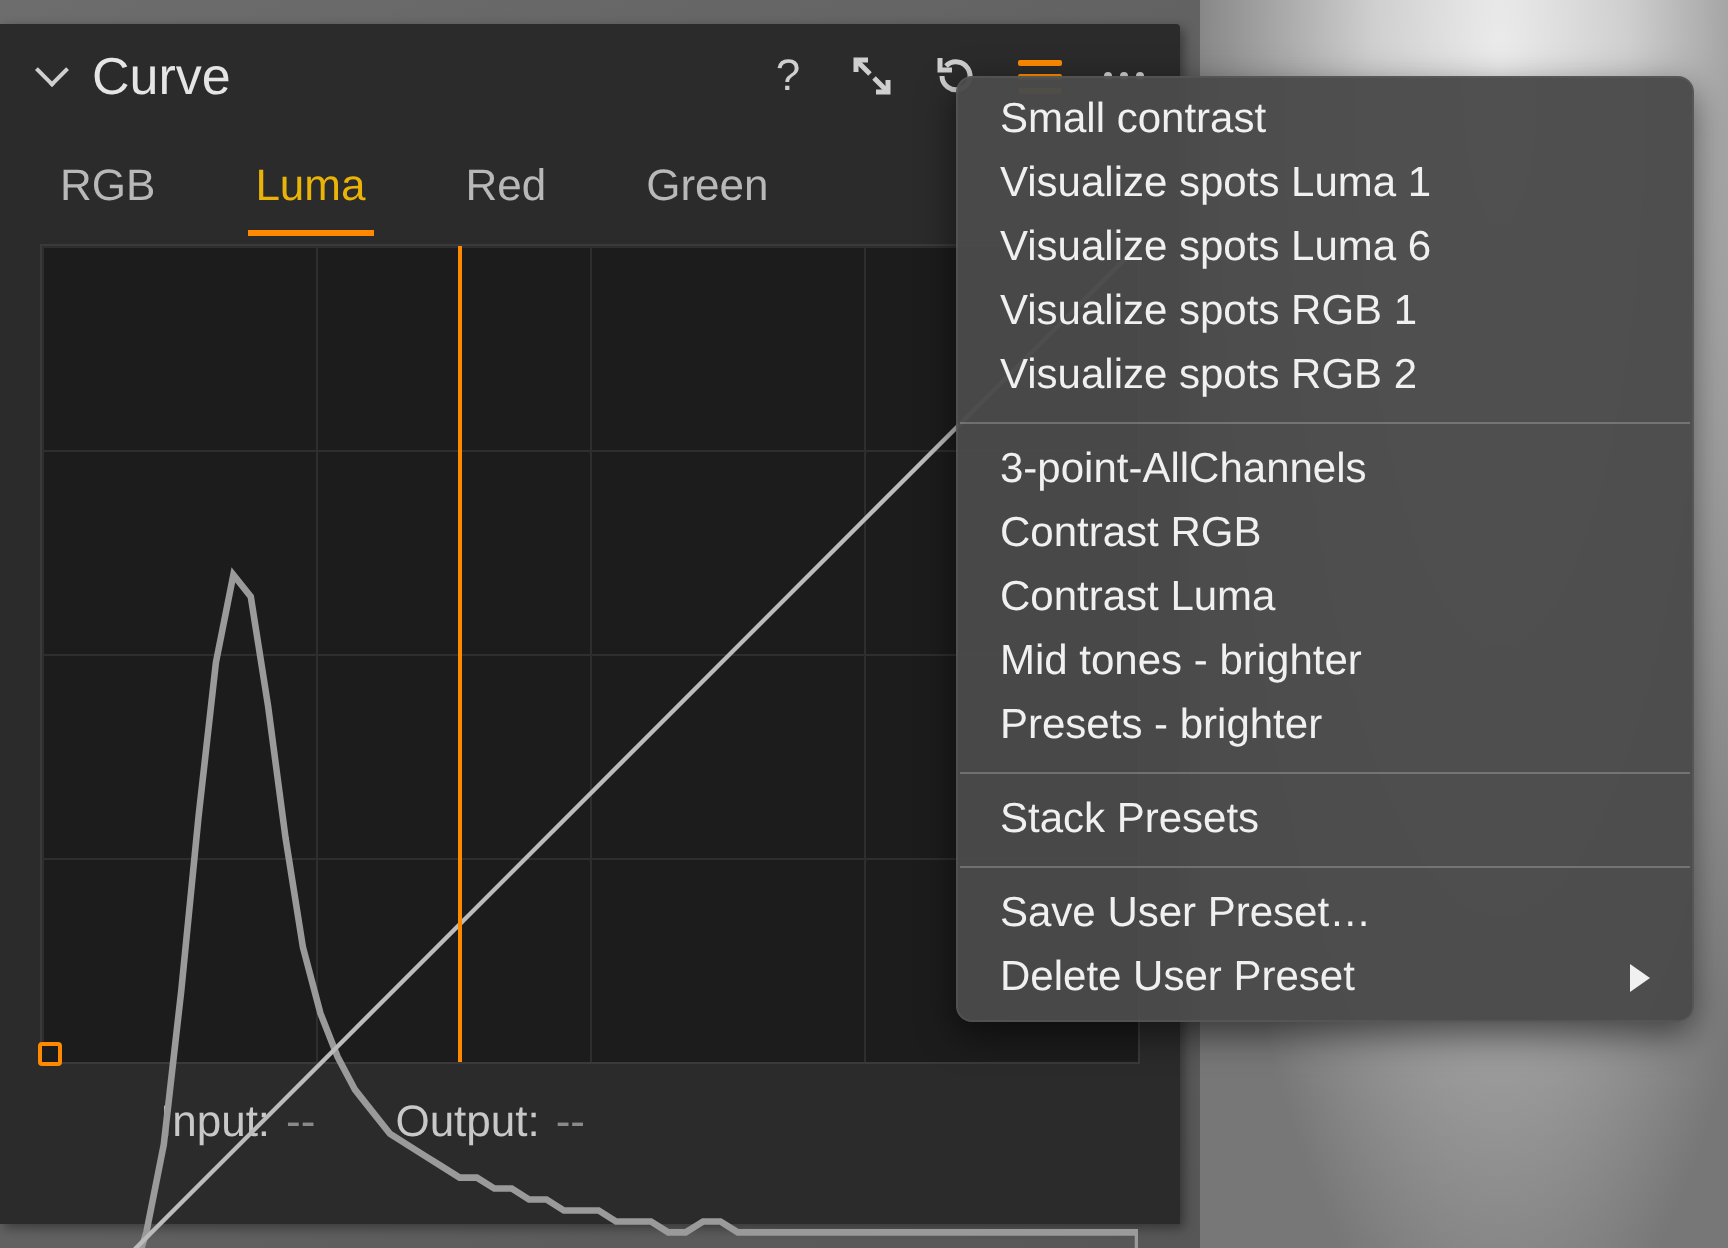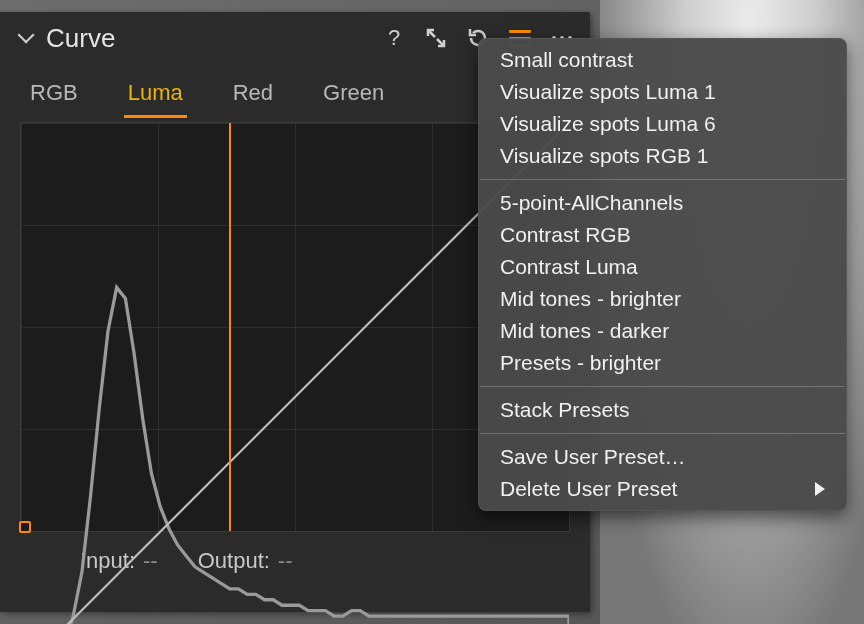--- a/index.html
+++ b/index.html
@@ -171,35 +171,35 @@
     </div>
     <div class="menu-item">
       <span>Visualize spots Luma 1</span>
     </div>
     <div class="menu-item">
       <span>Visualize spots Luma 6</span>
     </div>
     <div class="menu-item">
       <span>Visualize spots RGB 1</span>
     </div>
+    <div class="menu-item">
+      <span>Visualize spots RGB 2</span>
+    </div>
     <div class="menu-sep"></div>
     <div class="menu-item">
-      <span>5-point-AllChannels</span>
+      <span>3-point-AllChannels</span>
     </div>
     <div class="menu-item">
       <span>Contrast RGB</span>
     </div>
     <div class="menu-item">
       <span>Contrast Luma</span>
     </div>
     <div class="menu-item">
       <span>Mid tones - brighter</span>
-    </div>
-    <div class="menu-item">
-      <span>Mid tones - darker</span>
     </div>
     <div class="menu-item">
       <span>Presets - brighter</span>
     </div>
     <div class="menu-sep"></div>
     <div class="menu-item">
       <span>Stack Presets</span>
     </div>
     <div class="menu-sep"></div>
     <div class="menu-item">

